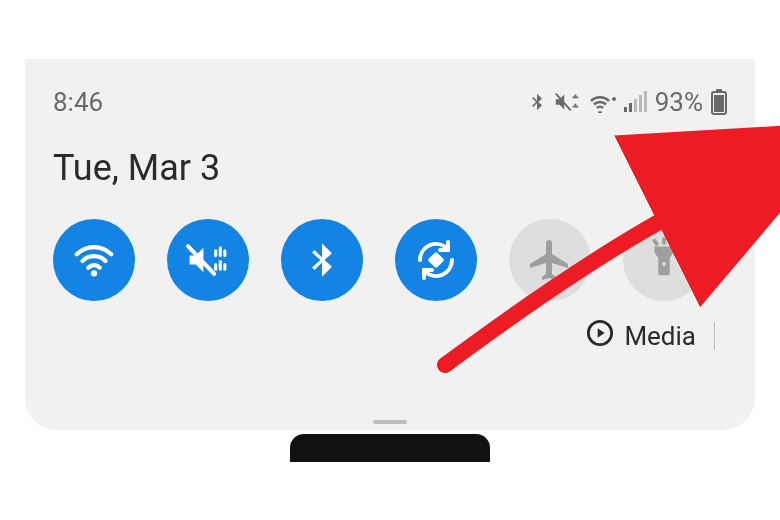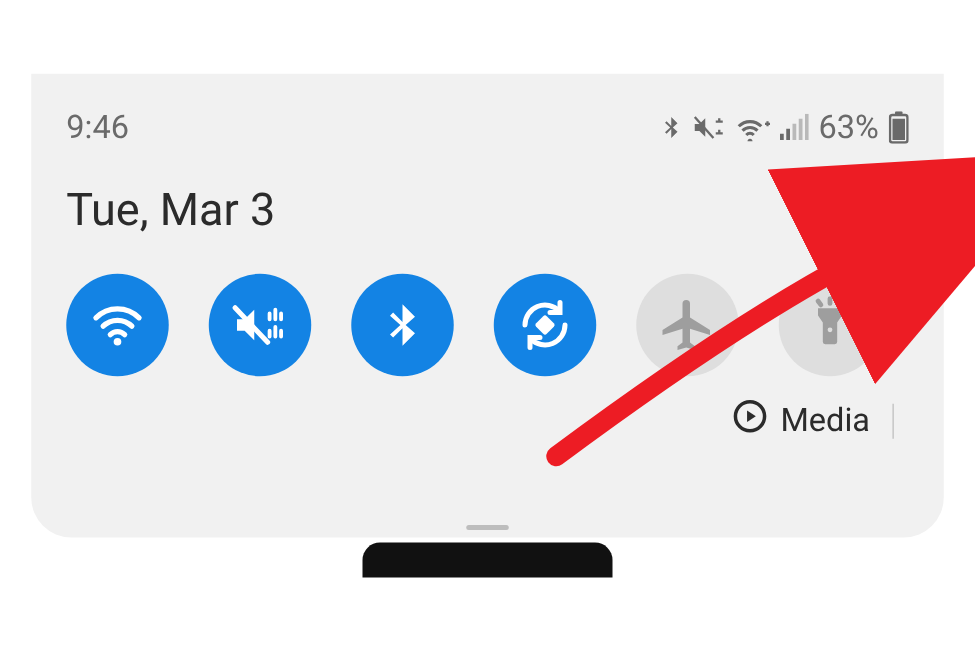--- a/index.html
+++ b/index.html
@@ -128,21 +128,21 @@
     }
   </style>
 </head>
 <body>
 
 <div class="nav-hint"></div>
 
 <div class="panel">
 
   <div class="status-bar">
-    <div class="status-left">9:46</div>
+    <div class="status-left">8:46</div>
     <div class="status-right">
 
       <span>
         <svg width="20" height="26" viewBox="0 0 24 24" fill="#6a6a6a">
             <path d="M12 2l6 6-4.5 4L18 16l-6 6V13.5L7.5 18 6 16.5 11 12 6 7.5 7.5 6 12 10.5V2z"></path>
           </svg>
       </span>
 
       <span>
         <svg width="28" height="24" viewBox="0 0 30 24" fill="#6a6a6a">
@@ -164,21 +164,21 @@
 
       <span>
         <svg width="24" height="22" viewBox="0 0 24 22" fill="#b9b9b9">
           <rect x="1" y="16" width="3" height="5" fill="#6a6a6a"></rect>
           <rect x="6" y="12" width="3" height="9" fill="#6a6a6a"></rect>
           <rect x="11" y="8" width="3" height="13"></rect>
           <rect x="16" y="4" width="3" height="17"></rect>
           <rect x="21" y="0" width="3" height="21"></rect>
         </svg>
       </span>
-      <span class="battery-text">63%</span>
+      <span class="battery-text">93%</span>
 
       <span>
         <svg width="16" height="26" viewBox="0 0 16 26" fill="#6a6a6a">
           <rect x="5" y="0" width="6" height="3" rx="1"></rect>
           <rect x="1" y="3" width="14" height="22" rx="2" fill="none" stroke="#6a6a6a" stroke-width="2"></rect>
           <rect x="3" y="6" width="10" height="17" fill="#6a6a6a"></rect>
         </svg>
       </span>
     </div>
   </div>

